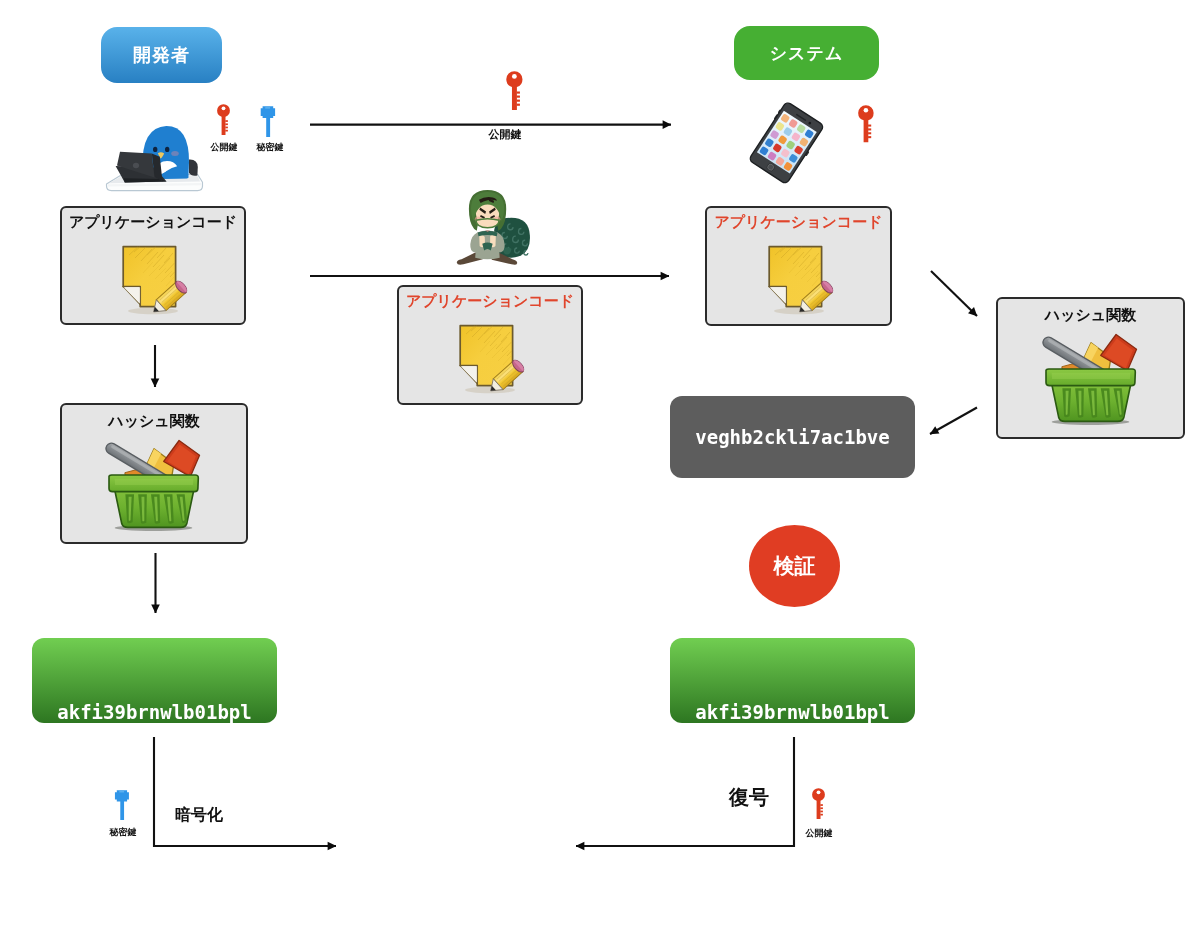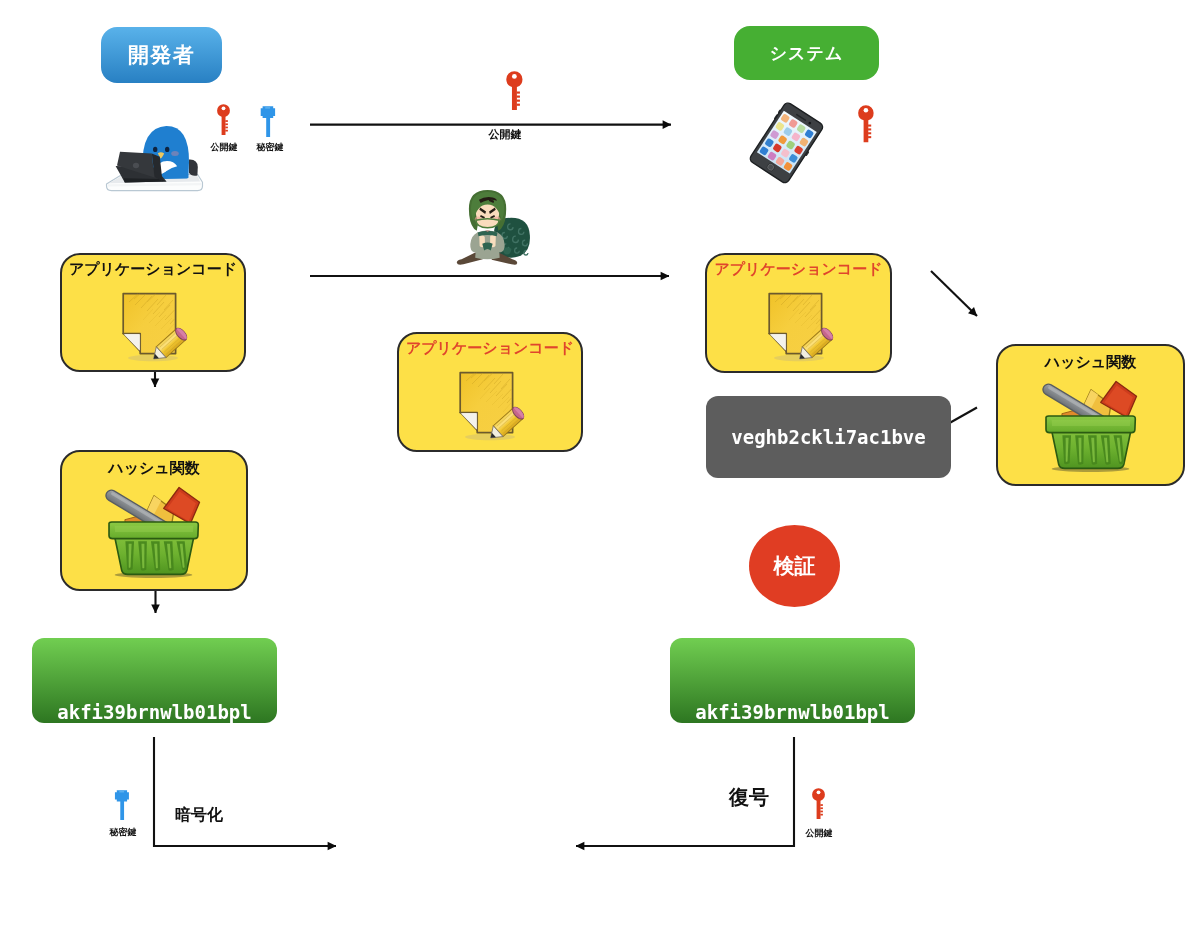--- a/index.html
+++ b/index.html
@@ -6,33 +6,33 @@
   html,body{margin:0;padding:0;background:#ffffff;}
   body{width:1200px;height:946px;position:relative;overflow:hidden;
        font-family:"Liberation Sans",sans-serif;-webkit-font-smoothing:antialiased;}
   #stage{position:absolute;left:0;top:0;width:1200px;height:946px;}
   .abs{position:absolute;}
 
   
   .pill{position:absolute;display:flex;align-items:center;justify-content:center;
         color:#fff;font-weight:bold;letter-spacing:.06em;}
   .pill-dev{left:101px;top:27px;width:121px;height:56px;border-radius:16px;
-        background:linear-gradient(#59b2ea,#2880c3);font-size:21px;}
+        background:linear-gradient(#59b2ea,#2880c3);font-size:18px;}
   .pill-sys{left:734px;top:26px;width:145px;height:54px;border-radius:16px;
         background:#46af33;font-size:17px;}
 
   
-  .obox{position:absolute;border:2px solid #2b2b2b;border-radius:20px;background:#fde047;margin-top:47px;}
+  .obox{position:absolute;border:2px solid #2b2b2b;border-radius:6px;background:#e5e5e5;}
   .obox .otitle{position:absolute;left:0;right:0;text-align:center;font-weight:bold;color:#111;}
 
   
   .chip{position:absolute;display:flex;align-items:center;justify-content:center;
         font-family:"DejaVu Sans Mono",monospace;font-weight:bold;color:#fff;}
   .chip-green{border-radius:12px;background:linear-gradient(#71ce51,#2d7621);align-items:flex-end;}
-  .chip-gray{border-radius:12px;background:#5d5d5d;margin-left:36px;}
+  .chip-gray{border-radius:12px;background:#5d5d5d;}
 
   .circ{position:absolute;border-radius:50%;background:#e03d23;color:#ffffff;
         display:flex;align-items:center;justify-content:center;font-weight:bold;}
 
   .lbl{position:absolute;font-weight:bold;color:#111;}
   svg{display:block;overflow:visible;}
 </style>
 </head>
 <body>
 

